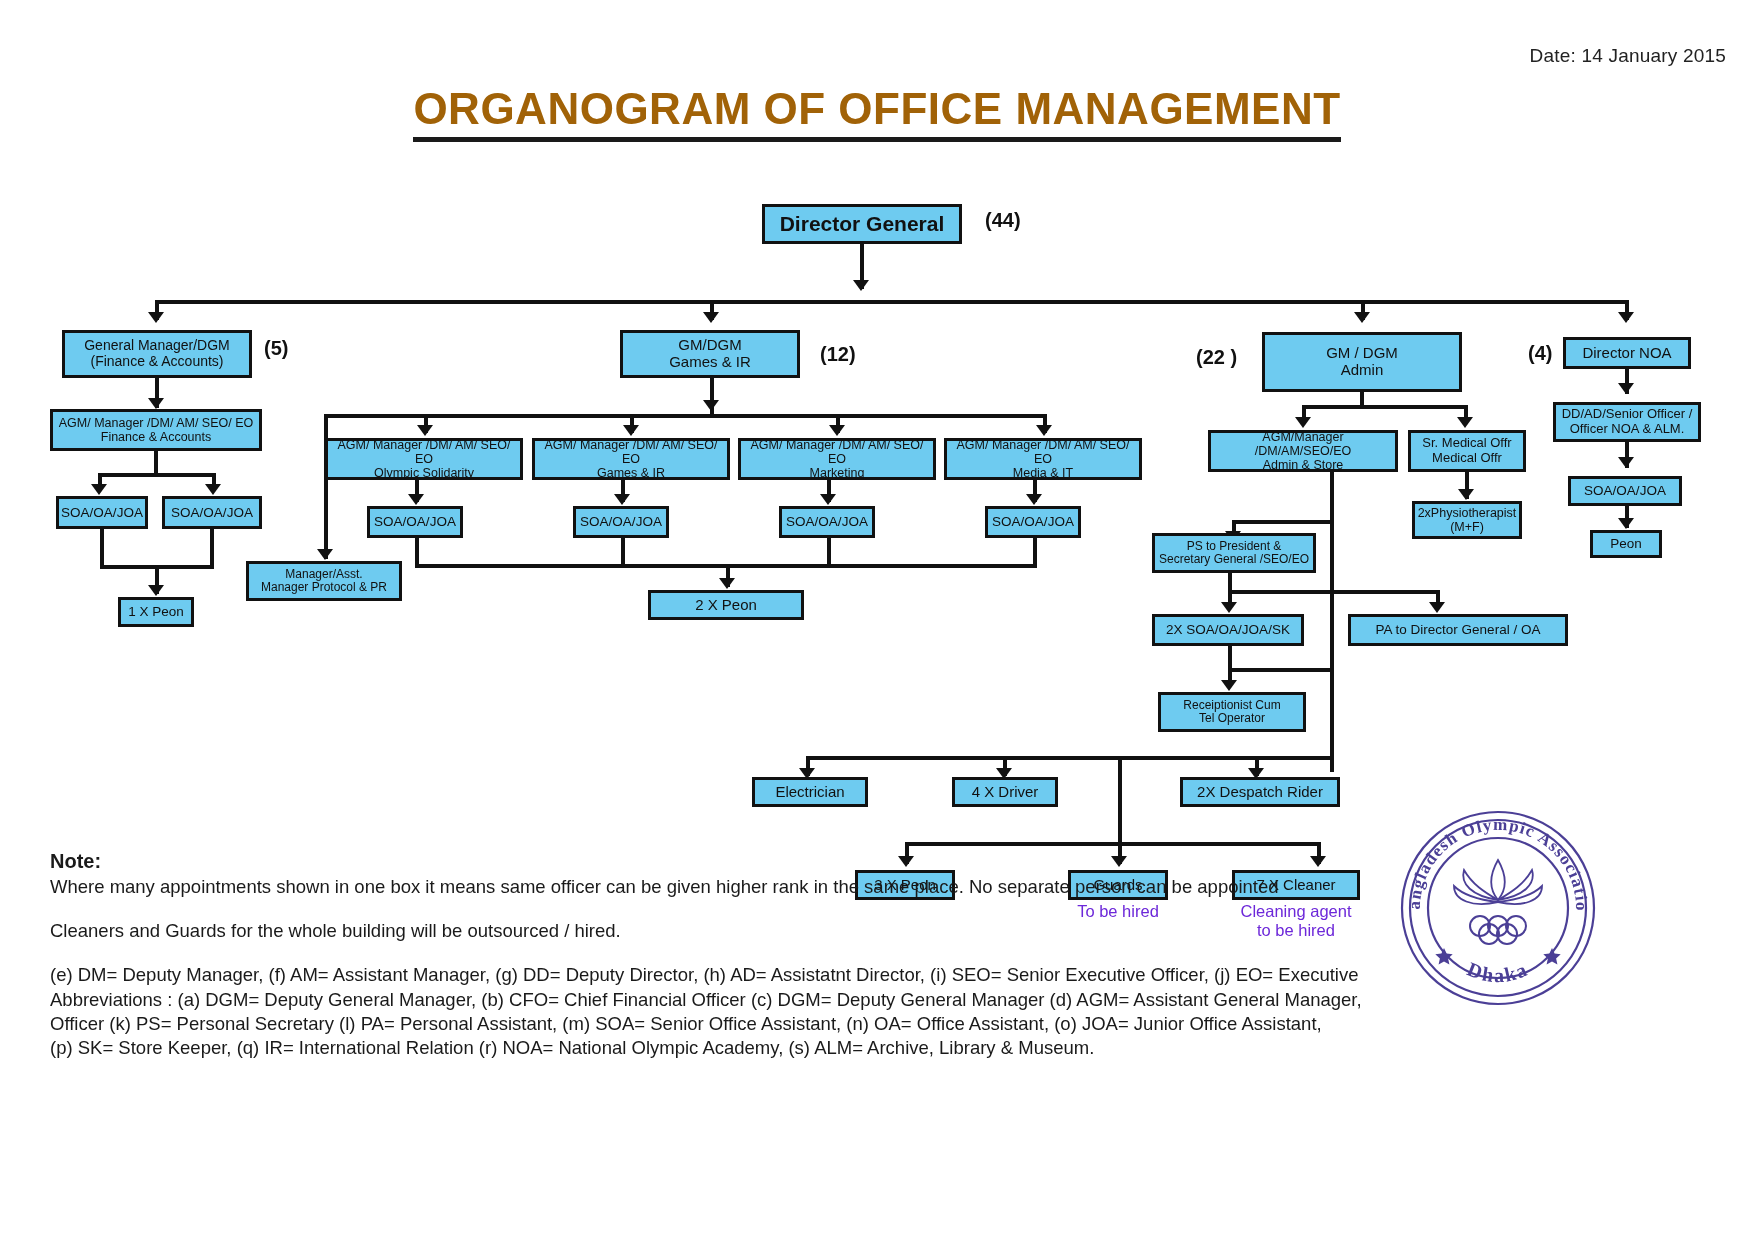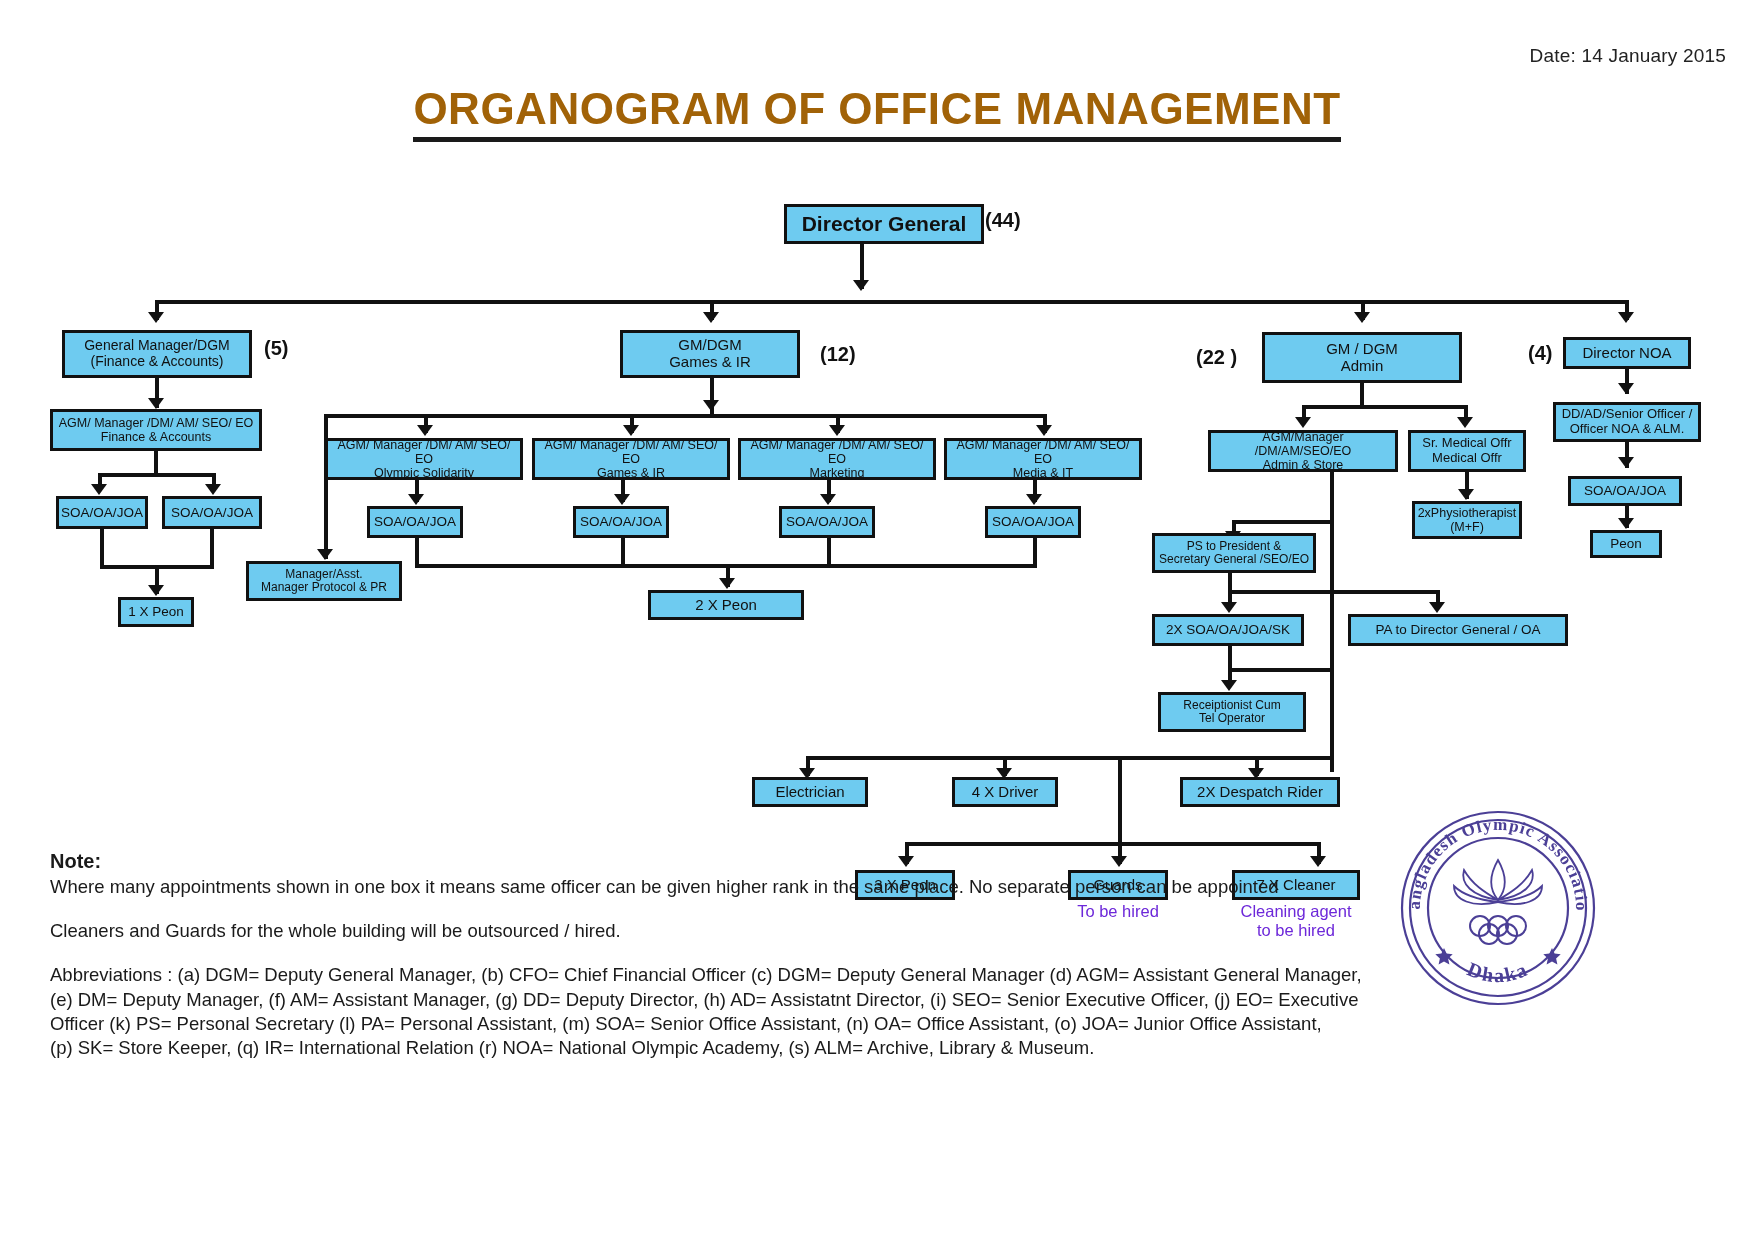--- a/index.html
+++ b/index.html
@@ -79,21 +79,21 @@
   .seal { position:absolute; left:1398px; top:796px; width:200px; height:200px; z-index:8; }
 </style>
 </head>
 <body>
 
 <div id="canvas">
 
   <div class="date">Date: 14 January 2015</div>
   <div class="title"><span>ORGANOGRAM  OF OFFICE MANAGEMENT</span></div>
 
-  <div class="box h1" style="left:762px; top:192px; width:200px; height:40px;margin-left:22px;">Director General</div>
+  <div class="box h1" style="left:762px; top:192px; width:200px; height:40px;">Director General</div>
   <div class="count" style="left:985px; top:197px;">(44)</div>
 
   <div class="ln vln" style="left:860px; top:232px; height:45px;"></div>
   <div class="arw" style="left:853px; top:268px;"></div>
 
   <div class="ln hln" style="left:155px; top:288px; width:1470px;"></div>
 
   <div class="ln vln" style="left:155px; top:288px; height:20px;"></div>
   <div class="arw" style="left:148px; top:300px;"></div>
   <div class="ln vln" style="left:710px; top:288px; height:20px;"></div>
@@ -193,21 +193,21 @@
 
   <div class="ln vln" style="left:415px; top:526px; height:30px;"></div>
   <div class="ln vln" style="left:621px; top:526px; height:30px;"></div>
   <div class="ln vln" style="left:827px; top:526px; height:30px;"></div>
   <div class="ln vln" style="left:1033px; top:526px; height:30px;"></div>
   <div class="ln hln" style="left:415px; top:552px; width:622px;"></div>
   <div class="ln vln" style="left:726px; top:552px; height:23px;"></div>
   <div class="arw" style="left:719px; top:566px;"></div>
   <div class="box h6" style="left:648px; top:578px; width:156px; height:30px;">2 X Peon</div>
 
-  <div class="box h2" style="left:1262px; top:320px; width:200px; height:51px; flex-direction:column;">
+  <div class="box h2" style="left:1262px; top:320px; width:200px; height:60px; flex-direction:column;">
     <div>GM / DGM</div>
     <div>Admin</div>
   </div>
   <div class="count" style="left:1196px; top:334px;">(22 )</div>
 
   <div class="ln vln" style="left:1360px; top:368px; height:27px;"></div>
   <div class="ln hln" style="left:1302px; top:393px; width:166px;"></div>
   <div class="ln vln" style="left:1302px; top:393px; height:18px;"></div>
   <div class="arw" style="left:1295px; top:405px;"></div>
   <div class="ln vln" style="left:1464px; top:393px; height:18px;"></div>
@@ -345,19 +345,19 @@
       </g>
     </svg>
   </div>
 
   <div class="note-wrap">
     <div class="note-head">Note:</div>
     <div class="note-p">Where many appointments shown in one box it means same officer can be given higher rank in the same place. No separate person can be appointed</div>
     <div class="note-gap"></div>
     <div class="note-p">Cleaners and Guards for the whole building will be outsourced / hired.</div>
     <div class="note-gap"></div>
+    <div class="abbr">(e) DM= Deputy Manager, (f) AM= Assistant Manager, (g) DD= Deputy Director, (h) AD= Assistatnt Director, (i) SEO= Senior Executive Officer, (j) EO= Executive</div>
     <div class="abbr">Abbreviations : (a) DGM= Deputy General Manager, (b) CFO= Chief Financial Officer (c) DGM= Deputy General Manager (d) AGM= Assistant General Manager,</div>
-    <div class="abbr">(e) DM= Deputy Manager, (f) AM= Assistant Manager, (g) DD= Deputy Director, (h) AD= Assistatnt Director, (i) SEO= Senior Executive Officer, (j) EO= Executive</div>
     <div class="abbr">Officer (k) PS= Personal Secretary (l) PA= Personal Assistant, (m) SOA= Senior Office Assistant, (n) OA= Office Assistant, (o) JOA= Junior Office Assistant,</div>
     <div class="abbr">(p) SK= Store Keeper, (q) IR= International Relation (r) NOA= National Olympic Academy, (s) ALM= Archive, Library &amp; Museum.</div>
   </div>
 
 </div>
 
 </body></html>

